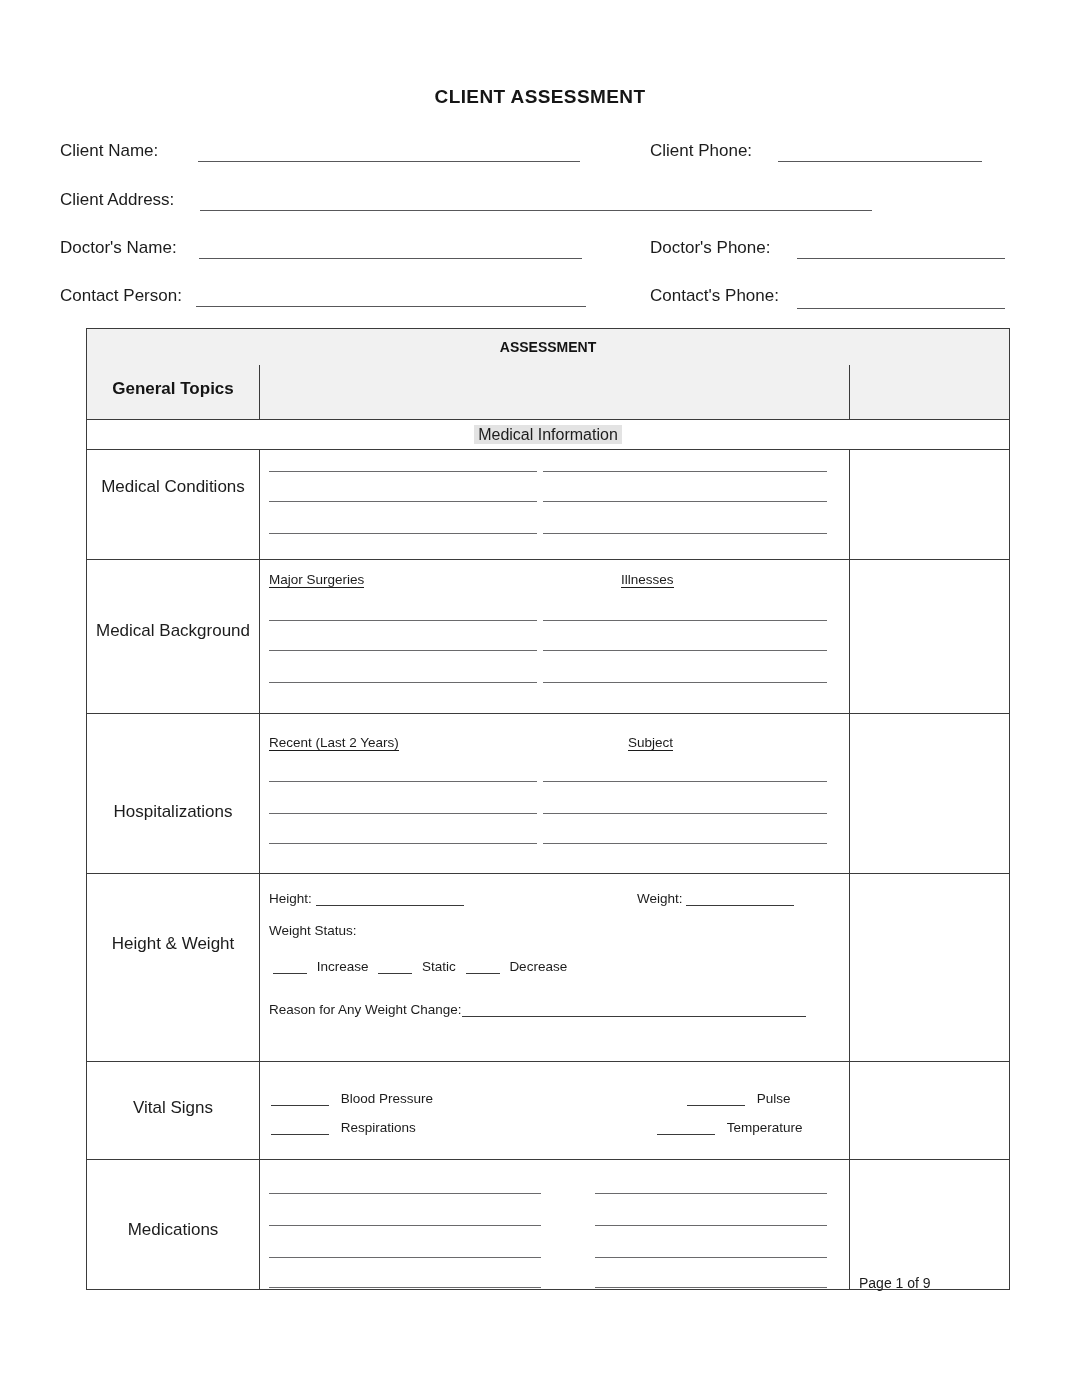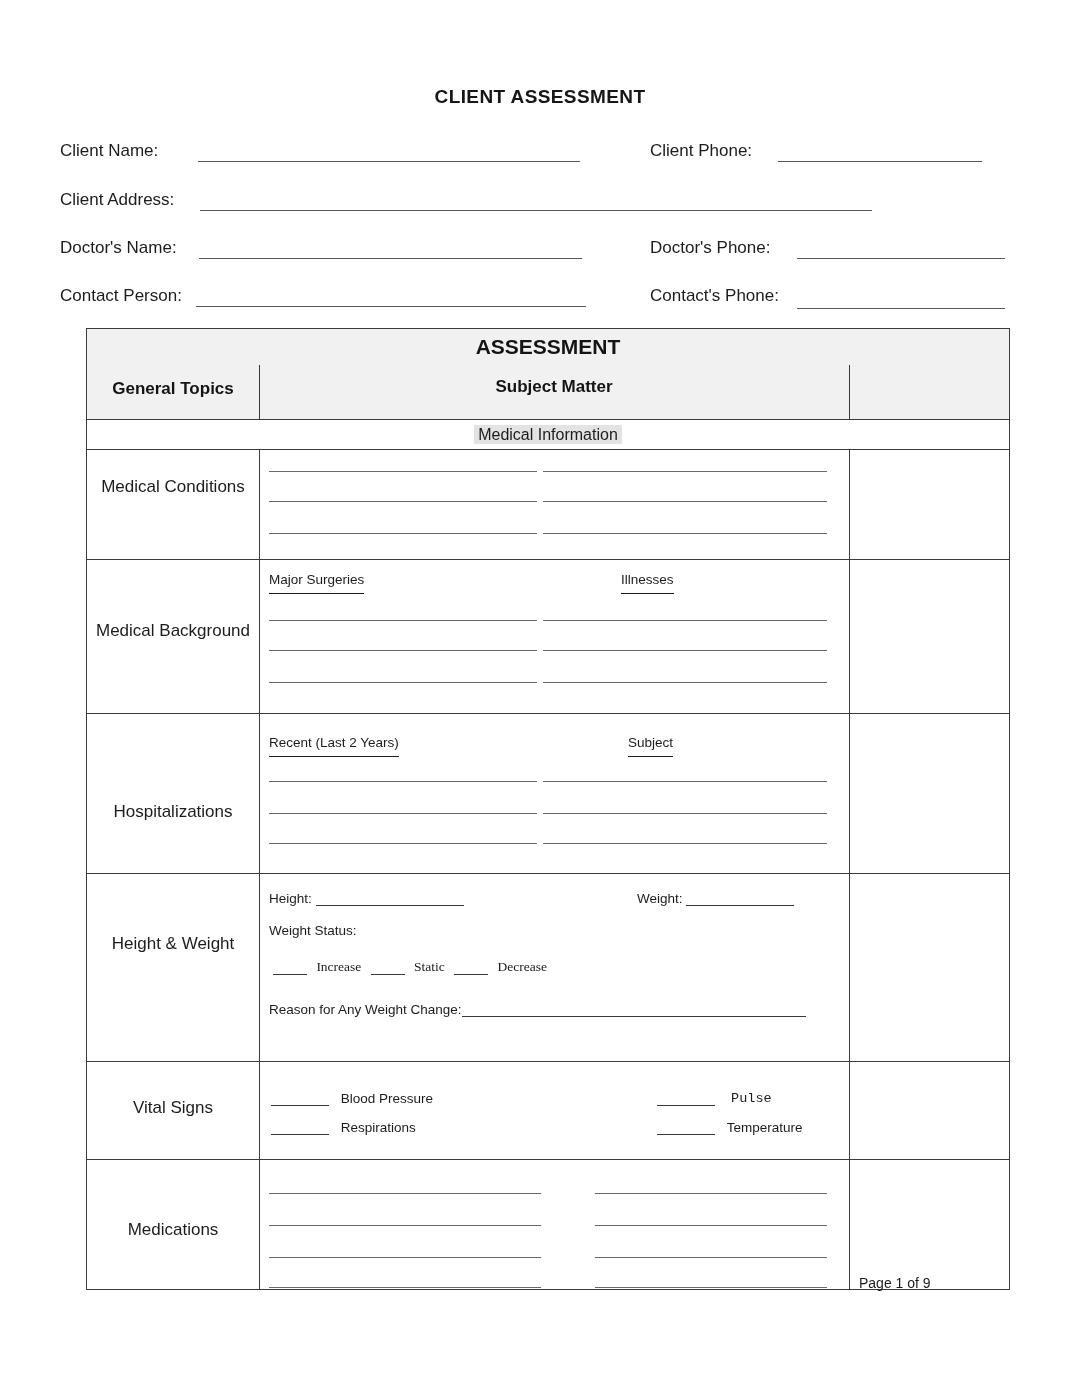--- a/index.html
+++ b/index.html
@@ -75,21 +75,21 @@
   }
 
   .assessment-title {
     position: absolute;
     left: 0;
     top: 0;
     width: 100%;
     height: 36px;
     line-height: 36px;
     text-align: center;
-    font-size: 21px;
+    font-size: 14px;
     font-weight: bold;
     color: #141414;
   }
 
   .colhead {
     position: absolute;
     text-align: center;
     font-size: 17px;
     font-weight: bold;
     color: #141414;
@@ -121,21 +121,21 @@
     position: absolute;
     height: 0;
     border-bottom: 1.7px solid #6a6a6c;
   }
 
   .sublabel {
     position: absolute;
     font-size: 13.5px;
     color: #1c1c1c;
     border-bottom: 1px solid #1c1c1c;
-    padding-bottom: 6px;
+    padding-bottom: 0;
     white-space: nowrap;
   }
 
   .minitext {
     position: absolute;
     font-size: 13.5px;
     color: #1c1c1c;
     white-space: nowrap;
   }
   .blank-short {
@@ -178,21 +178,20 @@
 <div class="rule" style="left:797px; top:308px; width:208px;"></div>
 
 <div class="tbl">
 
   <div class="band" style="top:0; height:36px;"></div>
   <div class="assessment-title">ASSESSMENT</div>
   <div class="hline" style="top:36px;"></div>
 
   <div class="band" style="top:36px; height:54px;"></div>
   <div class="colhead" style="left:0; top:50px; width:172px;">General Topics</div>
-  <div class="colhead" style="left:172px; top:48px; width:590px;">Subject Matter</div>
   <div class="hline" style="top:90px;"></div>
 
   <div class="section-band" style="top:97px;">
     <span>Medical Information</span>
   </div>
   <div class="hline" style="top:120px;"></div>
 
   <div class="vline" style="left:172px; top:36px; height:54px;"></div>
   <div class="vline" style="left:762px; top:36px; height:54px;"></div>
   <div class="vline" style="left:172px; top:120px; height:840px;"></div>
@@ -235,41 +234,41 @@
     <span>Height:</span>
     <span class="blank-short" style="width:148px;"></span>
   </div>
   <div class="minitext" style="left:550px; top:562px;">
     <span>Weight:</span>
     <span class="blank-short" style="width:108px;"></span>
   </div>
 
   <div class="minitext" style="left:182px; top:594px;">Weight Status:</div>
 
-  <div class="minitext" style="left:186px; top:630px;font-family:Liberation Serif, serif;">
+  <div class="minitext" style="left:186px; top:630px;">
     <span class="blank-short" style="width:34px;"></span>
     <span style="padding:0 6px;">Increase</span>
     <span class="blank-short" style="width:34px;"></span>
     <span style="padding:0 6px;">Static</span>
     <span class="blank-short" style="width:34px;"></span>
     <span style="padding:0 6px;">Decrease</span>
   </div>
 
   <div class="minitext" style="left:182px; top:673px;">
     <span>Reason for Any Weight Change:</span><span class="blank-short" style="width:344px;"></span>
   </div>
   <div class="hline" style="top:732px;"></div>
 
   <div class="topic" style="left:0; top:768px; width:172px;">Vital Signs</div>
 
   <div class="minitext" style="left:184px; top:762px;">
     <span class="blank-short" style="width:58px;"></span>
     <span style="padding-left:8px;">Blood Pressure</span>
   </div>
-  <div class="minitext" style="left:570px; top:762px;font-family:Liberation Mono, monospace;">
+  <div class="minitext" style="left:600px; top:762px;">
     <span class="blank-short" style="width:58px;"></span>
     <span style="padding-left:8px;">Pulse</span>
   </div>
   <div class="minitext" style="left:184px; top:791px;">
     <span class="blank-short" style="width:58px;"></span>
     <span style="padding-left:8px;">Respirations</span>
   </div>
   <div class="minitext" style="left:570px; top:791px;">
     <span class="blank-short" style="width:58px;"></span>
     <span style="padding-left:8px;">Temperature</span>

